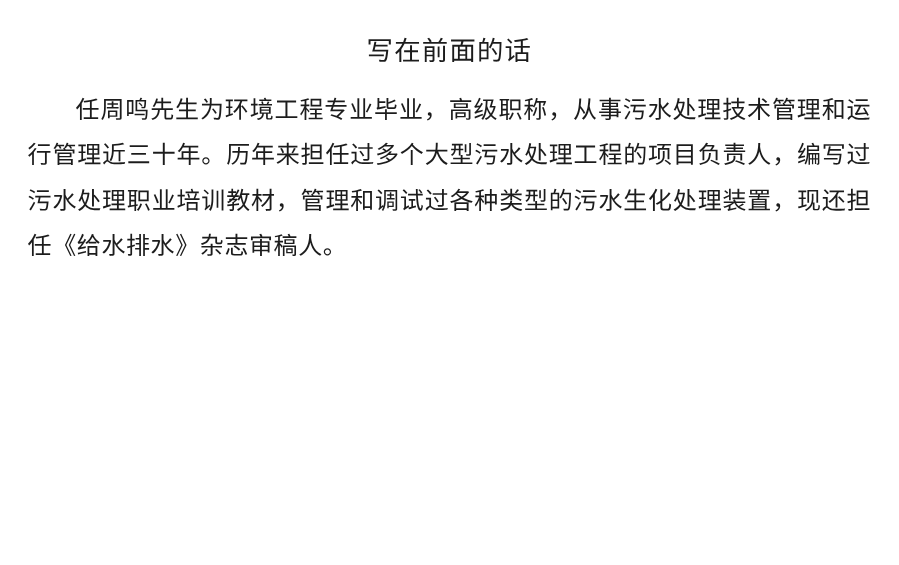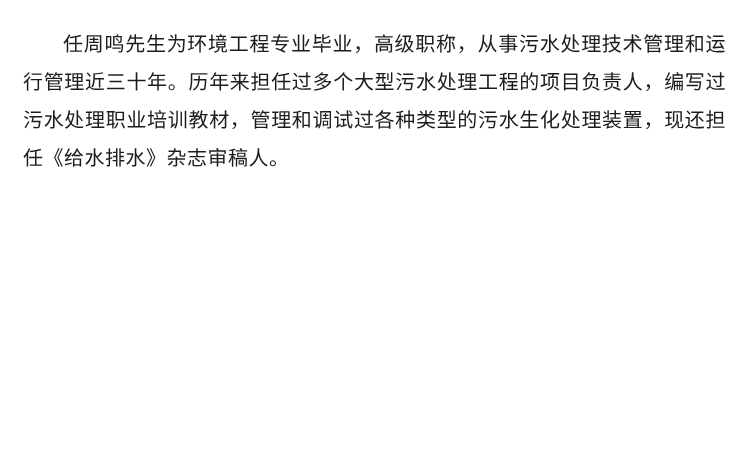--- a/index.html
+++ b/index.html
@@ -35,25 +35,26 @@
     line-height: 38px;
     text-align: justify;
     text-indent: 2em;
     letter-spacing: 0.5px;
     color: #1c1c1c;
   }
   .doc-paragraph.first {
     margin-top: 115px;
   }
   .doc-paragraph.second {
-    margin-top: 25px;
+    margin-top: 14px;
   }
 </style>
 </head>
 <body>
 
 <div class="page">
+  <h1 class="doc-title">写在前面的话</h1>
 
   <div class="doc-body">
 
     <p class="doc-paragraph second">任周鸣先生为环境工程专业毕业，高级职称，从事污水处理技术管理和运行管理近三十年。历年来担任过多个大型污水处理工程的项目负责人，编写过污水处理职业培训教材，管理和调试过各种类型的污水生化处理装置，现还担任《给水排水》杂志审稿人。</p>
   </div>
 </div>
 
 </body></html>

